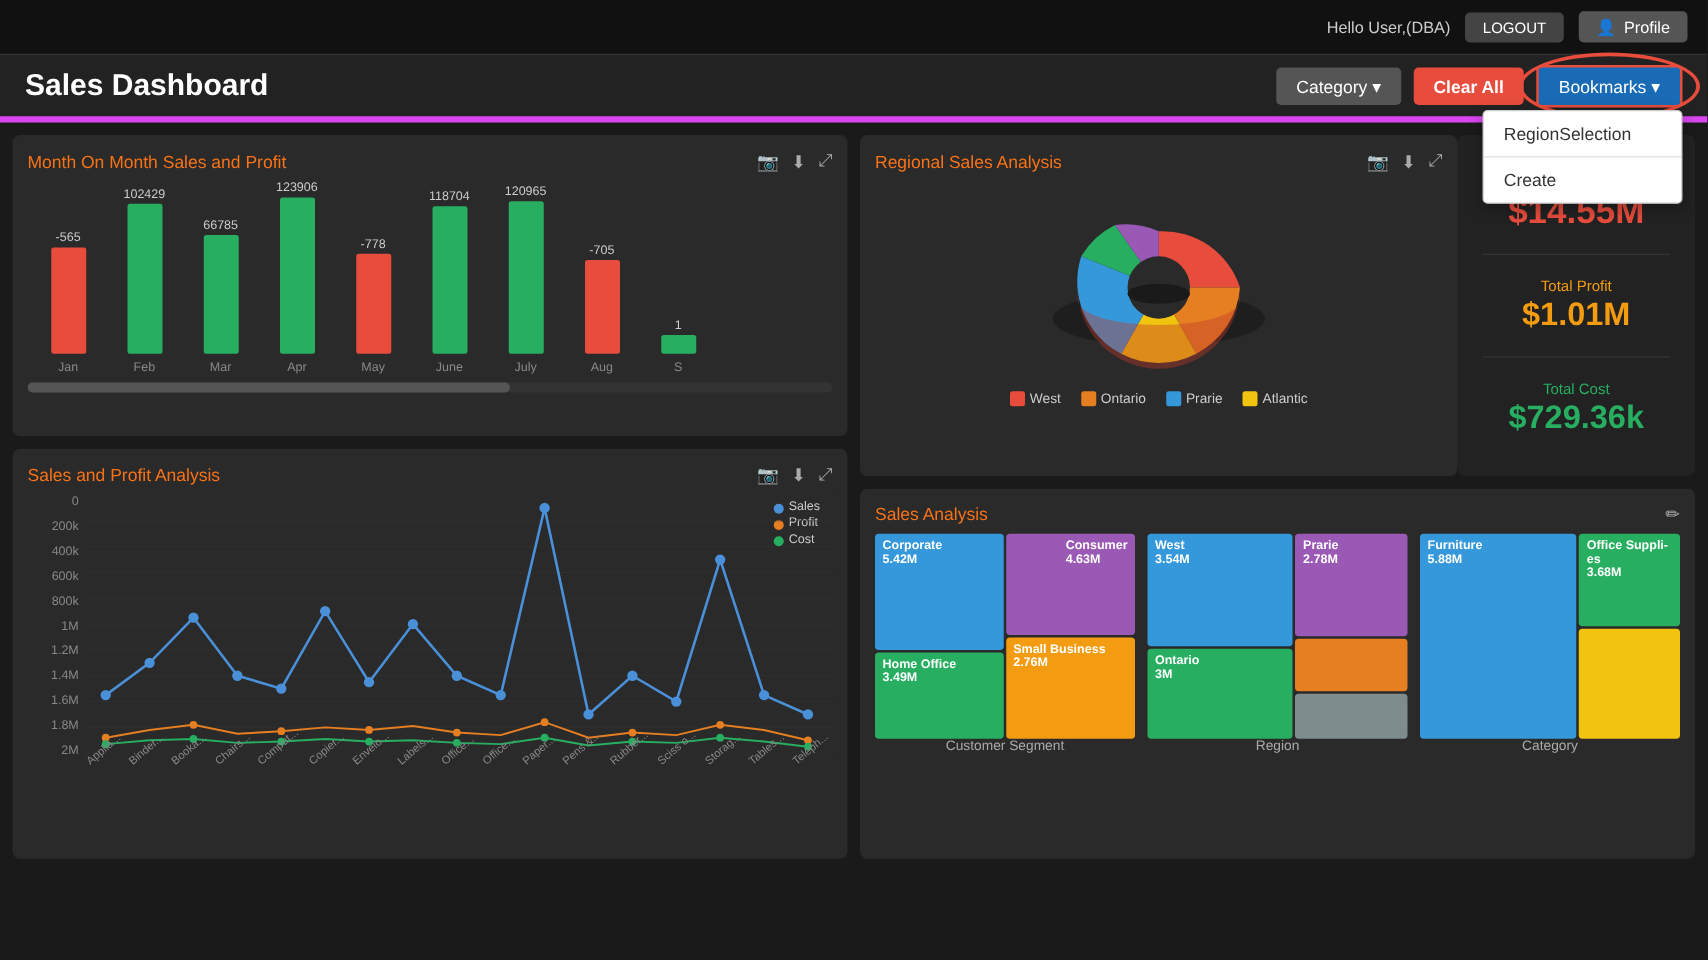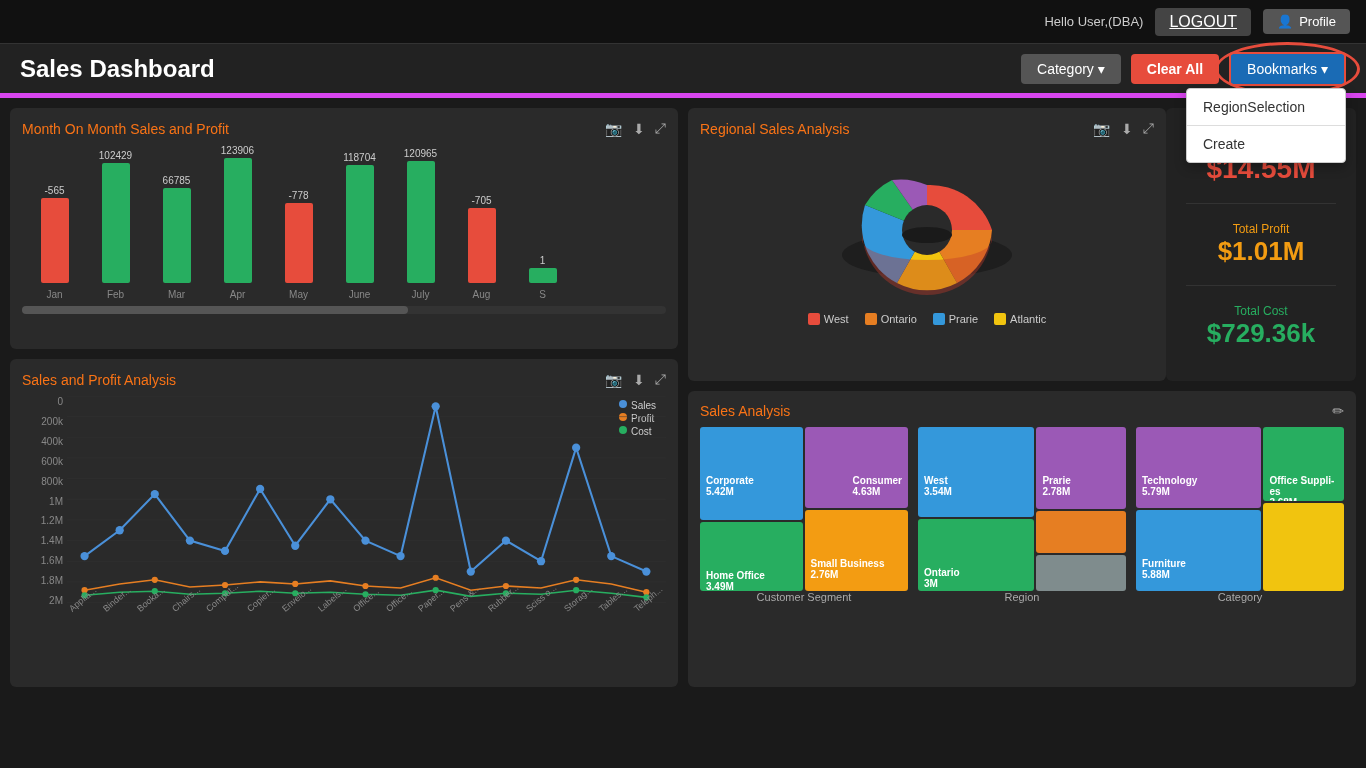--- a/index.html
+++ b/index.html
@@ -27,22 +27,21 @@
       color: #ccc;
       font-size: 13px;
     }
     .btn-logout {
       background: #444;
       color: #fff;
       border: none;
       padding: 5px 14px;
       border-radius: 4px;
       cursor: pointer;
-      font-size: 16px;
-      text-decoration: underline;
+      font-size: 12px;
     }
     .btn-profile {
       background: #555;
       color: #fff;
       border: none;
       padding: 5px 14px;
       border-radius: 4px;
       cursor: pointer;
       font-size: 13px;
       display: flex;
@@ -322,21 +321,20 @@
       color: #fff;
       font-weight: bold;
       display: flex;
       flex-direction: column;
       justify-content: flex-start;
       overflow: hidden;
     }
     .treemap-cell-label {
       font-size: 10px;
       font-weight: bold;
-      margin-top: 44px;
     }
     .treemap-cell-value {
       font-size: 10px;
     }
 
     
     .line-chart-wrapper {
       position: relative;
       height: 230px;
     }
@@ -382,21 +380,21 @@
     .line-legend {
       position: absolute;
       top: 4px;
       right: 10px;
       display: flex;
       flex-direction: column;
       gap: 2px;
     }
     .line-legend-item {
       display: flex;
-      align-items: flex-start;
+      align-items: flex-end;
       gap: 4px;
       font-size: 10px;
       color: #ccc;
     }
     .line-legend-dot {
       width: 8px;
       height: 8px;
       border-radius: 50%;
     }
   </style>
@@ -761,24 +759,20 @@
               <div class="treemap-cell" style="background:#7f8c8d; flex:0.4;">
               </div>
             </div>
           </div>
           <div class="treemap-title">Region</div>
         </div>
 
         <div class="treemap-section">
           <div style="display:flex; flex:1; gap:2px;">
             <div style="display:flex; flex-direction:column; flex:1.4; gap:2px;">
-              <div class="treemap-cell" style="background:#9b59b6; flex:1.2;">
-                <span class="treemap-cell-label">Technology</span>
-                <span class="treemap-cell-value">5.79M</span>
-              </div>
               <div class="treemap-cell" style="background:#3498db; flex:1.2;">
                 <span class="treemap-cell-label">Furniture</span>
                 <span class="treemap-cell-value">5.88M</span>
               </div>
             </div>
             <div style="display:flex; flex-direction:column; flex:0.9; gap:2px;">
               <div class="treemap-cell" style="background:#27ae60; flex:1;">
                 <span class="treemap-cell-label">Office Suppli-es</span>
                 <span class="treemap-cell-value">3.68M</span>
               </div>

